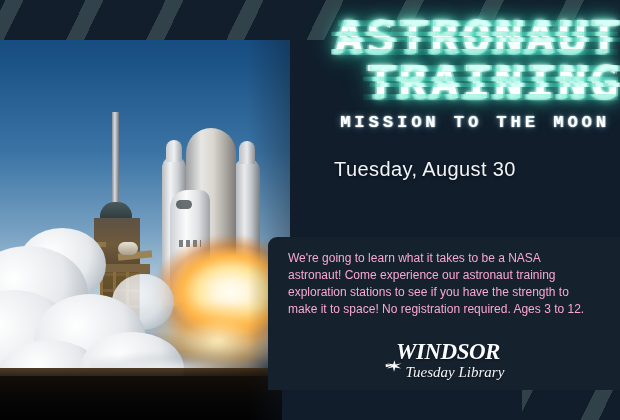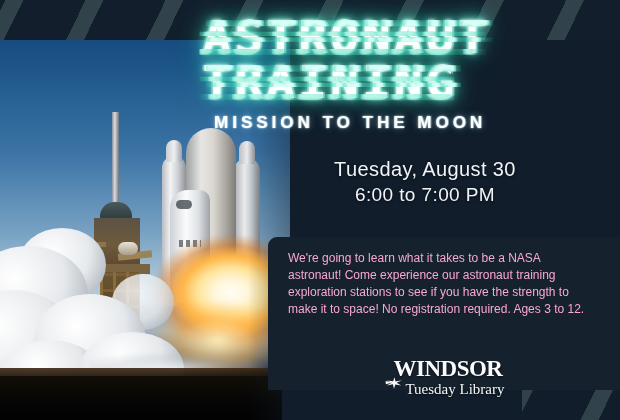--- a/index.html
+++ b/index.html
@@ -92,21 +92,21 @@
     background:repeating-linear-gradient(116deg,
       rgba(121,150,146,.30) 0 16px,
       rgba(121,150,146,0) 16px 72px);}
   .bottomband{position:absolute;left:282px;top:382px;width:338px;height:38px;background:#111d2b;overflow:hidden;}
   .bstripes{position:absolute;left:240px;top:-6px;width:400px;height:70px;
     background:repeating-linear-gradient(116deg,
       rgba(121,150,146,.30) 0 16px,
       rgba(121,150,146,0) 16px 72px);}
 
   
-  .titleblock{position:absolute;left:214px;top:16px;width:384px;text-align:left;}
+  .titleblock{position:absolute;left:226px;top:16px;width:384px;text-align:right;}
   .t-line{
     font-family:"DejaVu Sans Mono",monospace;
     font-weight:bold;
     color:#ffffff;
     letter-spacing:3px;
     line-height:.96;
     white-space:nowrap;
     text-shadow:
       0 0 3px #ffffff,
       0 0 8px #7ef2d8,
@@ -121,38 +121,38 @@
   .glitch:before,.glitch:after{
     content:attr(data-g);position:absolute;left:0;top:0;width:100%;
     pointer-events:none;
   }
   .glitch:before{color:rgba(190,255,242,.55);transform:translate(3px,-1px);
     clip-path:polygon(0 12%,100% 12%,100% 26%,0 26%, 0 52%,100% 52%,100% 62%,0 62%);}
   .glitch:after{color:rgba(120,235,210,.5);transform:translate(-3px,1px);
     clip-path:polygon(0 34%,100% 34%,100% 44%,0 44%, 0 74%,100% 74%,100% 88%,0 88%);}
   .subtitle{
     margin-top:9px;
-    font-family:Liberation Sans, sans-serif;
+    font-family:Liberation Mono, monospace;
     font-weight:bold;font-size:17px;color:#ffffff;letter-spacing:4px;white-space:nowrap;
     text-shadow:0 0 2px rgba(255,255,255,.9),0 0 7px rgba(160,225,255,.55),1px 0 0 rgba(200,240,255,.4);
   }
 
   
   .dateblock{position:absolute;left:240px;top:158px;width:370px;text-align:center;color:#f1f4f7;}
   .d1{font-size:20px;letter-spacing:.4px;text-shadow:0 1px 3px rgba(0,0,0,.55);}
   .d2{font-size:19px;margin-top:3px;letter-spacing:.4px;text-shadow:0 1px 3px rgba(0,0,0,.55);}
 
   
   .panel{position:absolute;left:268px;top:237px;width:352px;height:153px;
     background:#16212e;border-radius:9px 0 0 0;}
   .panel .txt{position:absolute;left:20px;top:13px;width:300px;
     font-size:12px;line-height:1.42;color:#f9a8d4;}
 
   
-  .logo{position:absolute;left:378px;top:357px;width:140px;height:36px;}
+  .logo{position:absolute;left:378px;top:340px;width:140px;height:36px;font-style:italic;}
   .logo .word{
     font-family:"Liberation Serif",serif;font-weight:bold;font-size:23px;color:#fbfcfd;
     letter-spacing:-.5px;line-height:1;text-align:center;
     text-shadow:0 1px 2px rgba(0,0,0,.6);
   }
   .logo .sub{
     font-family:"Liberation Serif",serif;font-size:15px;color:#f4f6f8;
     line-height:1;text-align:center;margin-top:2px;padding-left:14px;
     text-shadow:0 1px 2px rgba(0,0,0,.6);
   }
@@ -226,21 +226,20 @@
       <span class="glitch" data-g="ASTRONAUT">ASTRONAUT</span>
     </div>
     <div class="t-line t2">
       <span class="glitch" data-g="TRAINING">TRAINING</span>
     </div>
     <div class="subtitle">MISSION TO THE MOON</div>
   </div>
 
   <div class="dateblock">
     <div class="d1">Tuesday, August 30</div>
-    <div class="d2">6:00 to 7:00 PM</div>
   </div>
 
   <div class="panel">
     <div class="txt">We're going to learn what it takes to be a NASA astronaut! Come experience our astronaut training exploration stations to see if you have the strength to make it to space! No registration required. Ages 3 to 12.</div>
   </div>
 
   <div class="logo">
     <div class="word">WINDSOR</div>
     <div class="sub">Tuesday Library</div>
     <div class="mark">

